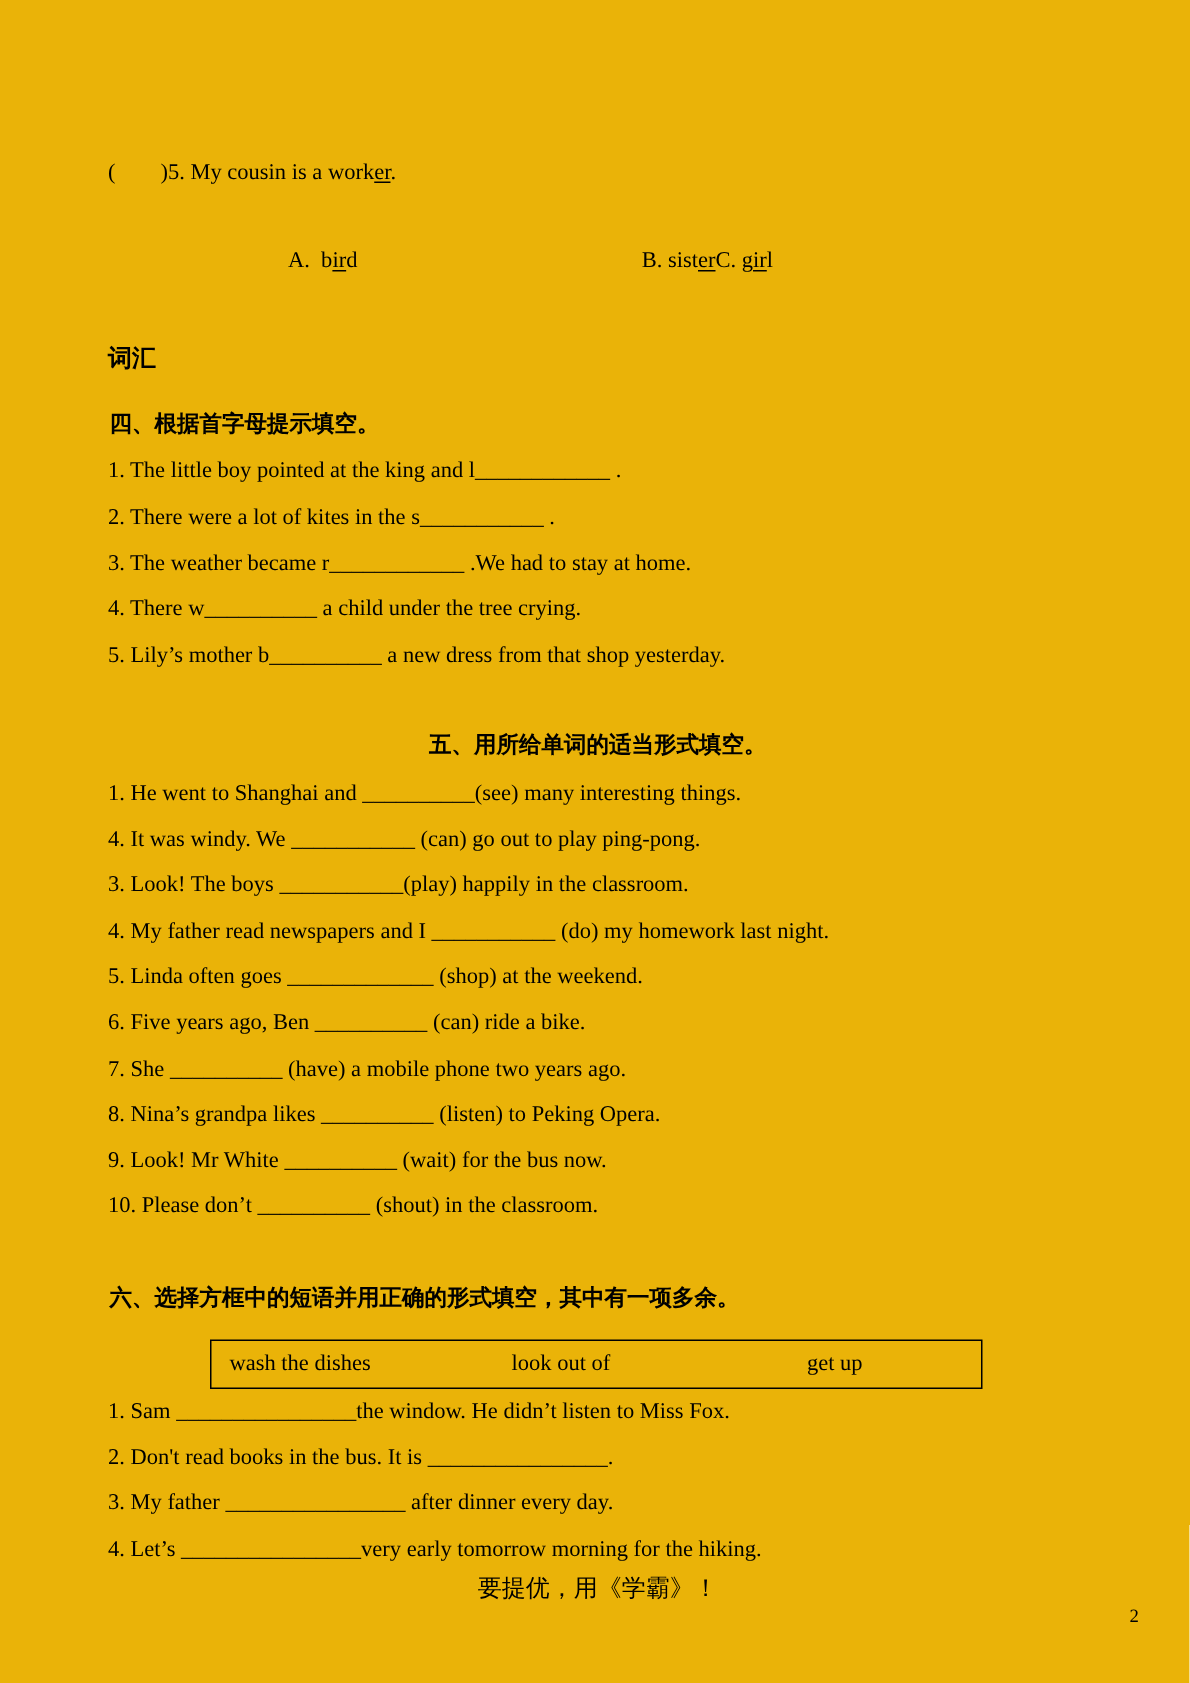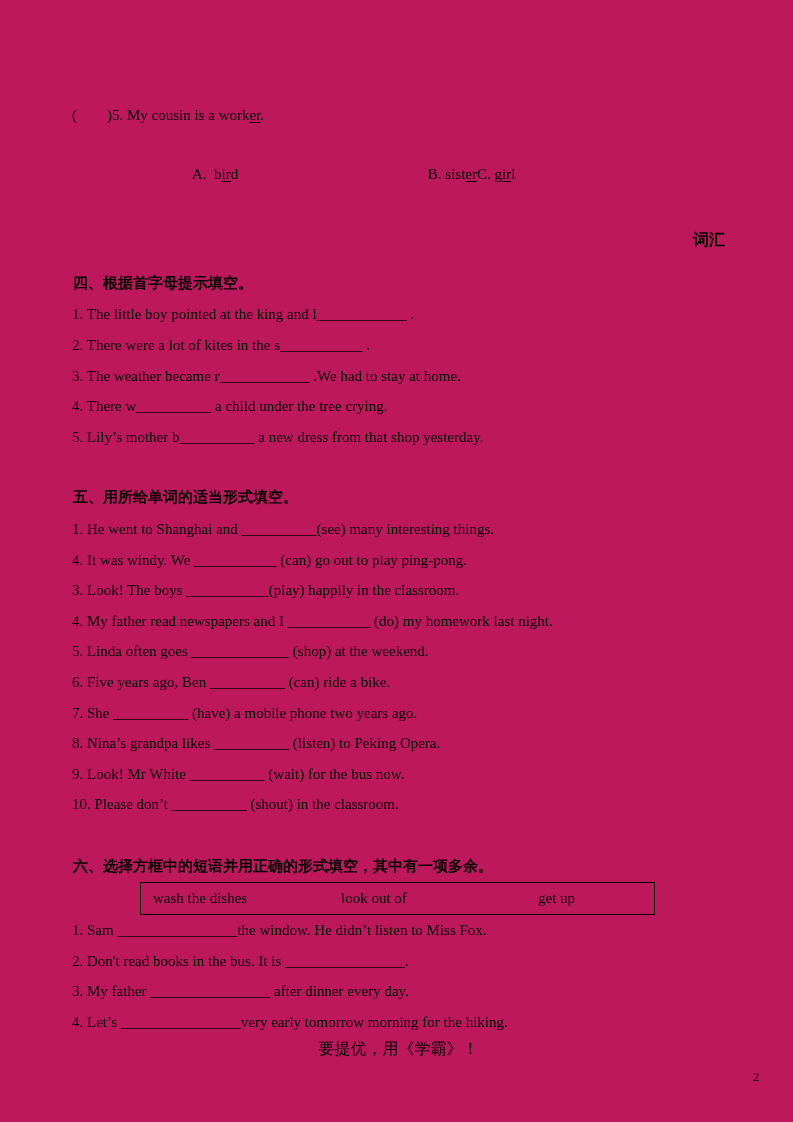--- a/index.html
+++ b/index.html
@@ -1,20 +1,20 @@
 <!DOCTYPE html>
 <html><head>
 <meta charset="utf-8">
 <style>
   html, body { margin: 0; padding: 0; background: #ffffff; }
   .page {
     position: relative;
     width: 793px;
     height: 1122px;
-    background: #be185d;
+    background: #eab308;
     font-family: "Liberation Serif", serif;
     font-size: 15px;
     color: #000000;
     overflow: hidden;
   }
   .content {
     position: absolute;
     left: 72px;
     right: 68px;
     top: 100px;
@@ -24,36 +24,36 @@
     line-height: 30.6px;
     white-space: pre-wrap;
   }
   .u { text-decoration: underline; text-underline-offset: 2px; }
   .opt-a { display: inline-block; margin-left: 120px; width: 153px; }
   .opt-b { display: inline-block; width: 132px; text-align: right; }
   .opt-c { display: inline-block; margin-top: 28px; }
   .vocab-title {
     margin: 36px 0 0 0;
     line-height: 30.6px;
-    text-align: right;
+    text-align: left;
     font-weight: 700;
     font-size: 16px;
   }
   .section-title {
     margin: 1px;
     line-height: 30.6px;
     font-weight: 700;
     white-space: pre-wrap;
   }
   .mt12 { margin-top: 12px; }
-  .mt30 { margin-top: 30px; }
+  .mt30 { margin-top: 30px; text-align: center; }
   .mt31 { margin-top: 31px; }
   .phrase-box {
     margin-left: 68px;
-    margin-top: 1px;
+    margin-top: 12px;
     width: 515px;
     border: 1px solid #000000;
     padding: 0 12px;
     box-sizing: border-box;
   }
   .box-row {
     display: grid;
     grid-template-columns: 188px 197px 1fr;
     line-height: 30.6px;
   }

